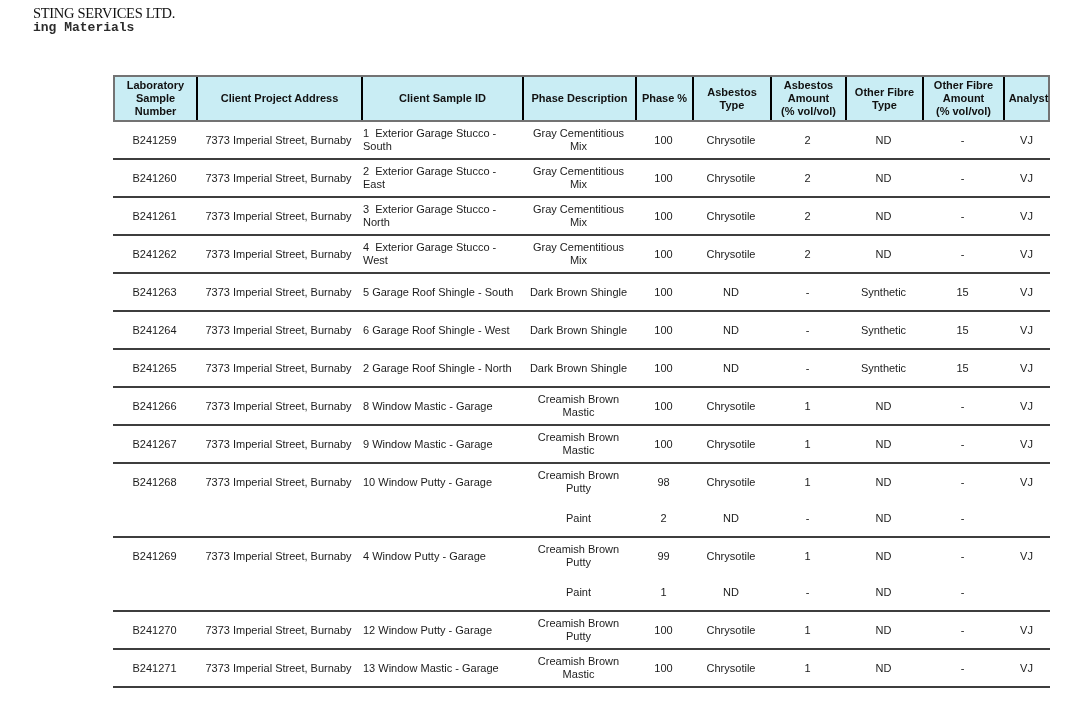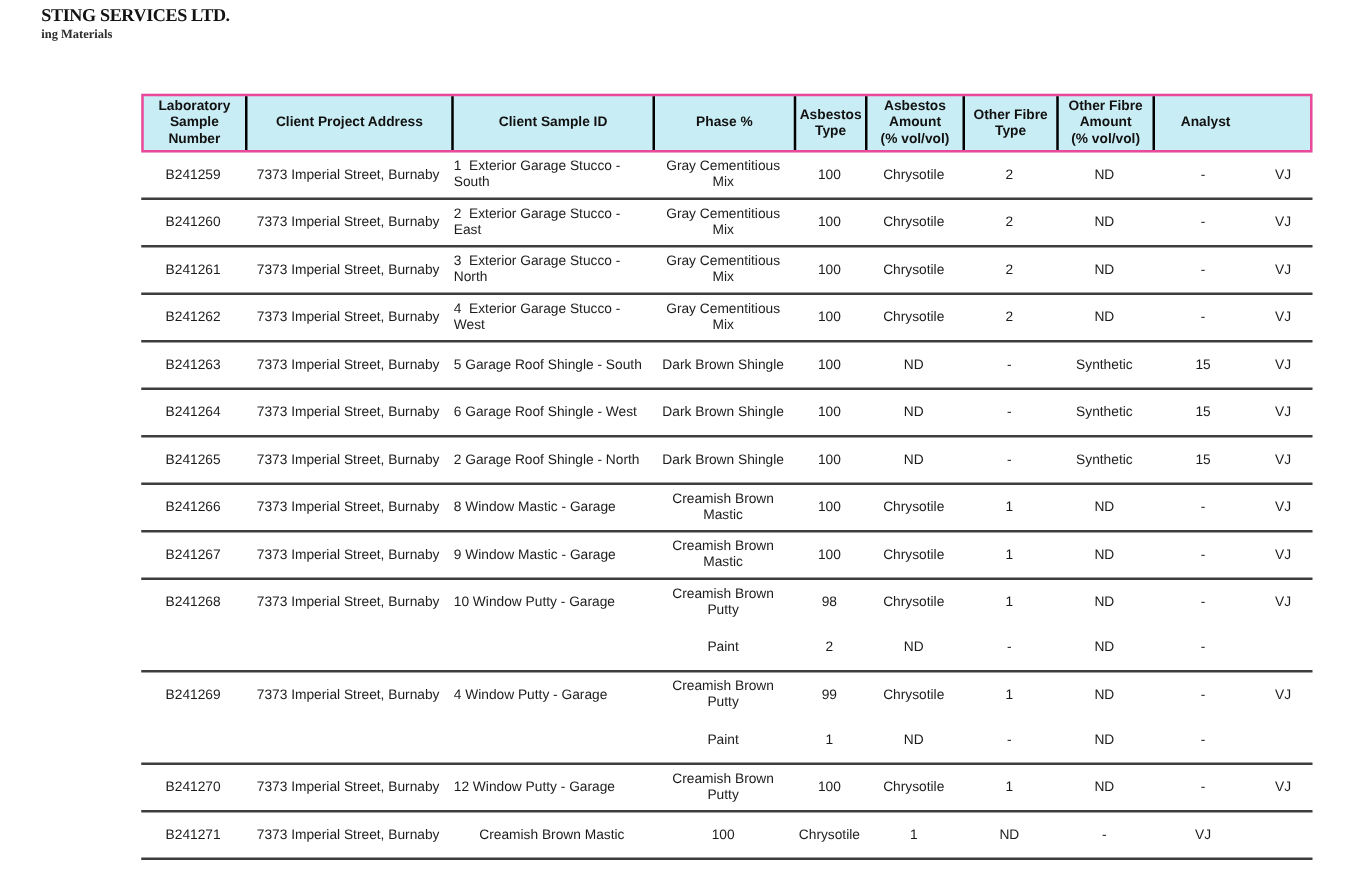--- a/index.html
+++ b/index.html
@@ -15,46 +15,46 @@
     overflow: hidden;
   }
 
   
   .letterhead {
     position: absolute;
     left: 33px; top: 6px;
   }
   .letterhead .company {
     font-family: "Liberation Serif", serif;
-    font-weight: bold;
+    font-weight: normal;
     font-size: 14.5px;
     line-height: 15px;
     letter-spacing: -0.3px;
     color: #121212;
   }
   .letterhead .subtitle {
-    font-family: Liberation Serif, serif;
+    font-family: Liberation Mono, monospace;
     font-weight: bold;
-    font-size: 10px;
+    font-size: 13px;
     line-height: 13px;
     color: #2c2c2c;
   }
 
   
   .report-table {
     --cols: 83px 165px 161px 113px 57px 78px 75px 77px 81px 47px;
     position: absolute;
     left: 113px; top: 75px;
     width: 937px;
     font-size: 11px;
   }
   .thead {
     display: grid;
     grid-template-columns: var(--cols);
-    border: 2px solid #ec4899;
+    border: 2px solid #737373;
     box-sizing: border-box;
   }
   .hcell {
     height: 43px;
     display: flex;
     align-items: center;
     justify-content: center;
     text-align: center;
     font-weight: bold;
     font-size: 11px;
@@ -102,20 +102,21 @@
     <div class="subtitle">ing Materials</div>
   </div>
 
   <div class="report-table">
     <div class="thead" style="background: rgb(201, 237, 244);">
       <div class="hcell">Laboratory
 Sample
 Number</div>
       <div class="hcell">Client Project Address</div>
       <div class="hcell">Client Sample ID</div>
+      <div class="hcell">Phase Description</div>
       <div class="hcell">Phase %</div>
       <div class="hcell">Asbestos
 Type</div>
       <div class="hcell">Asbestos
 Amount
 (% vol/vol)</div>
       <div class="hcell">Other Fibre
 Type</div>
       <div class="hcell">Other Fibre
 Amount
@@ -521,20 +522,23 @@
             <div class="entry">VJ</div>
           </div>
         </div>
         <div class="trow">
           <div class="tcell c-lab">
             <div class="entry">B241271</div>
           </div>
           <div class="tcell c-addr">
             <div class="entry">7373 Imperial Street, Burnaby</div>
           </div>
+          <div class="tcell c-id">
+            <div class="entry">13 Window Mastic - Garage</div>
+          </div>
           <div class="tcell c-desc">
             <div class="entry">Creamish Brown Mastic</div>
           </div>
           <div class="tcell c-pct">
             <div class="entry">100</div>
           </div>
           <div class="tcell c-atype">
             <div class="entry emph">Chrysotile</div>
           </div>
           <div class="tcell c-aamt">

